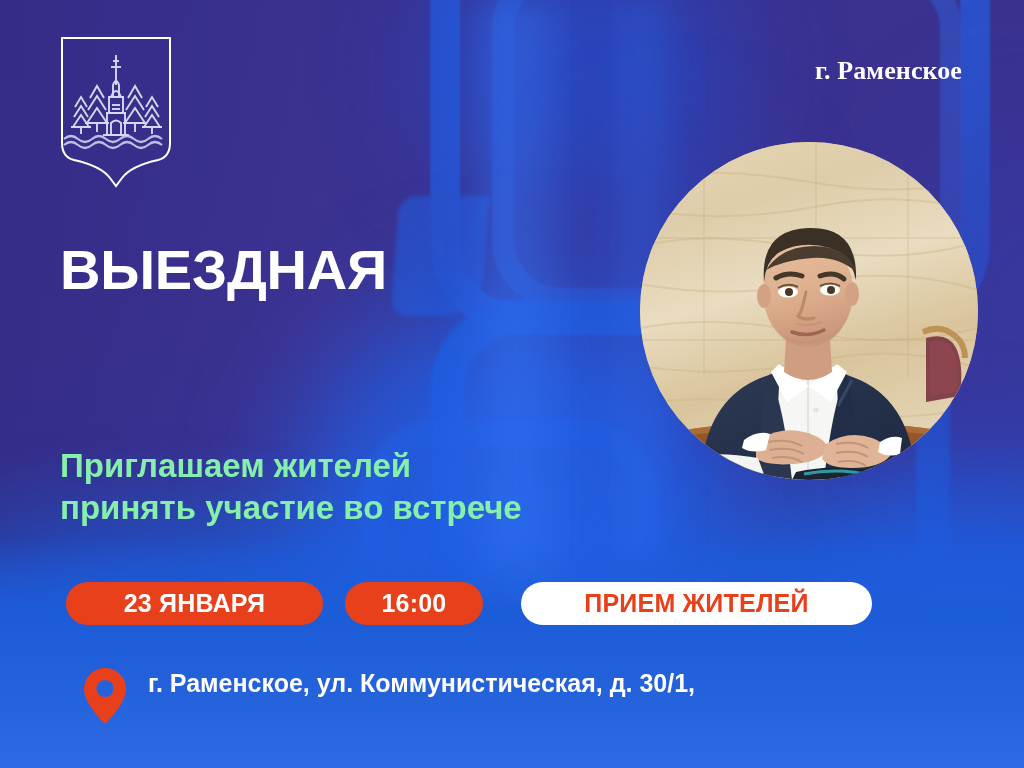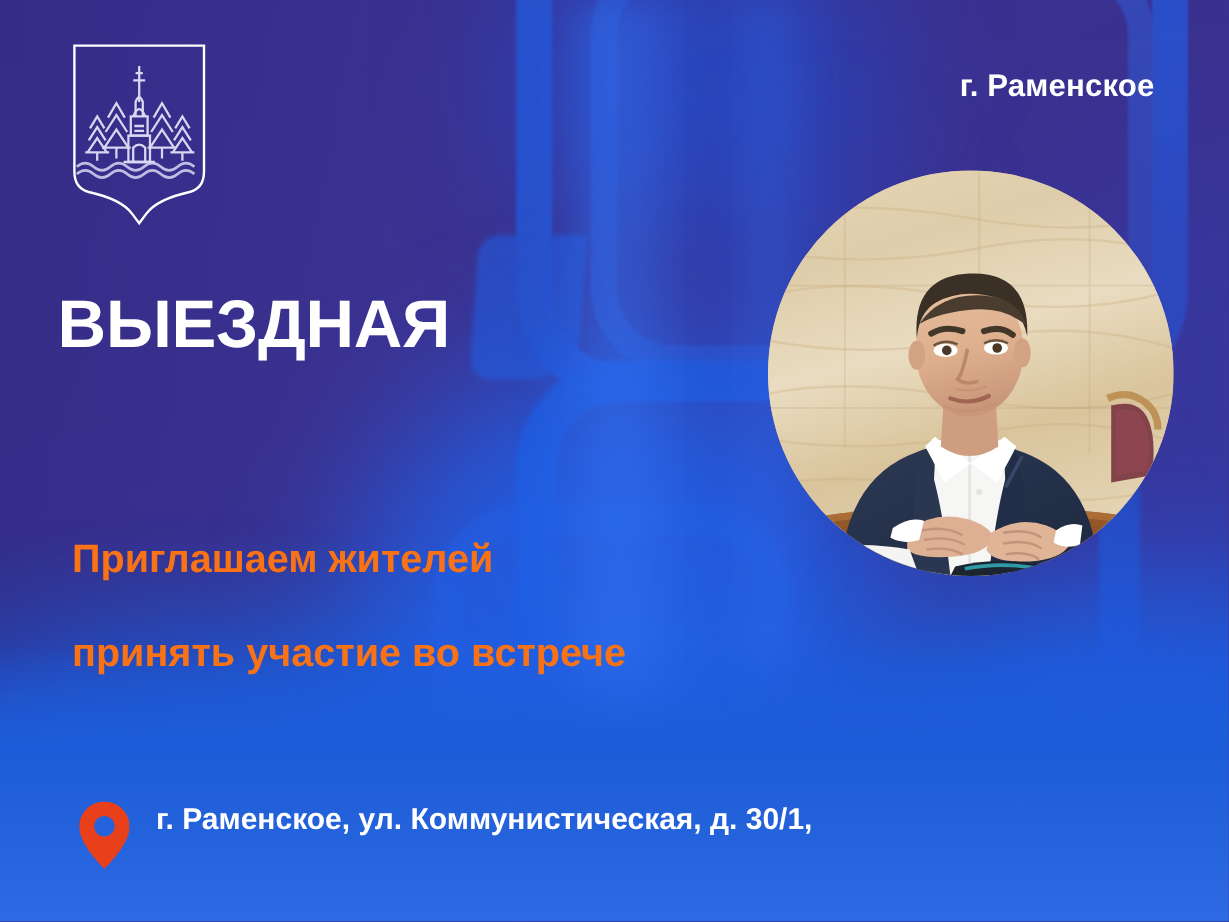--- a/index.html
+++ b/index.html
@@ -107,37 +107,37 @@
   }
 
   
   .emblem{position:absolute;left:59px;top:35px;width:114px;height:160px;}
   .emblem svg{display:block;width:100%;height:100%;}
 
   
   .city{
     position:absolute;right:62px;top:56px;
     color:#ffffff;font-size:26px;font-weight:700;
-    letter-spacing:.1px;white-space:nowrap;
+    letter-spacing:.1px;white-space:nowrap;font-family:Liberation Serif, serif;
   }
 
   
   .headline{
-    position:absolute;left:48px;top:240px;width:640px;
+    position:absolute;left:60px;top:240px;width:640px;
     color:#ffffff;font-weight:800;font-size:56px;line-height:1.07;
     letter-spacing:-.2px;text-transform:uppercase;
   }
   .headline .l2{display:block;}
 
   
   .subtitle{
     position:absolute;left:60px;top:445px;width:620px;
-    color:#f97316;font-weight:700;font-size:33px;line-height:1.28;
-  }
-  .subtitle .l2{display:block;margin-top:36px;}
+    color:#86efac;font-weight:700;font-size:33px;line-height:1.28;
+  }
+  .subtitle .l2{display:block;}
 
   
   .photo-wrap{
     position:absolute;left:640px;top:142px;width:338px;height:338px;
     border-radius:50%;overflow:hidden;
     background:#cdb389;
   }
   .photo-wrap svg{display:block;width:100%;height:100%;}
 
   
@@ -146,21 +146,21 @@
     height:43px;border-radius:22px;display:flex;align-items:center;justify-content:center;
     padding:0 24px;font-weight:800;font-size:25px;letter-spacing:.2px;
     white-space:nowrap;text-transform:uppercase;box-sizing:border-box;
   }
   .pill-date{background:#e8401b;color:#ffffff;min-width:257px;}
   .pill-time{background:#e8401b;color:#ffffff;min-width:138px;}
   .pill-kind{background:#ffffff;color:#e8401b;min-width:351px;margin-left:16px;}
 
   
   .address-row{
-    position:absolute;left:66px;top:666px;display:flex;align-items:flex-start;gap:22px;
+    position:absolute;left:84px;top:666px;display:flex;align-items:flex-start;gap:22px;
   }
   .pin{width:42px;height:56px;flex:0 0 auto;margin-top:2px;}
   .pin svg{display:block;width:100%;height:100%;}
   .address-text{
     color:#ffffff;font-weight:700;font-size:25px;line-height:1.36;
   }
   .address-text .l2{display:block;}
 </style>
 </head>
 <body>
@@ -349,20 +349,25 @@
         <path d="M34 326 h60"></path>
           <path d="M30 332 h70"></path>
           <path d="M28 338 h74"></path>
       </g>
 
       <path d="M156 330 q44 -10 86 2 l2 6 H152 Z" fill="#1c2430"></path>
       <path d="M164 332 q36 -7 70 2" stroke="#2f9aa6" stroke-width="3" fill="none"></path>
     </svg>
   </div>
 
+  <div class="pill-row">
+    <div class="pill pill-date">23 ЯНВАРЯ</div>
+    <div class="pill pill-time">16:00</div>
+    <div class="pill pill-kind">ПРИЕМ ЖИТЕЛЕЙ</div>
+  </div>
 
   <div class="address-row">
     <div class="pin">
       <svg viewBox="0 0 42 56" xmlns="http://www.w3.org/2000/svg">
         <path d="M21 0 C9.4 0 0 9.4 0 21 c0 15.2 21 35 21 35 s21 -19.8 21 -35 C42 9.4 32.6 0 21 0 Z" fill="#e8401b"></path>
         <circle cx="21" cy="20.5" r="8.6" fill="#2563dc"></circle>
       </svg>
     </div>
     <div class="address-text">
       <span>г. Раменское, ул. Коммунистическая, д. 30/1,</span>

